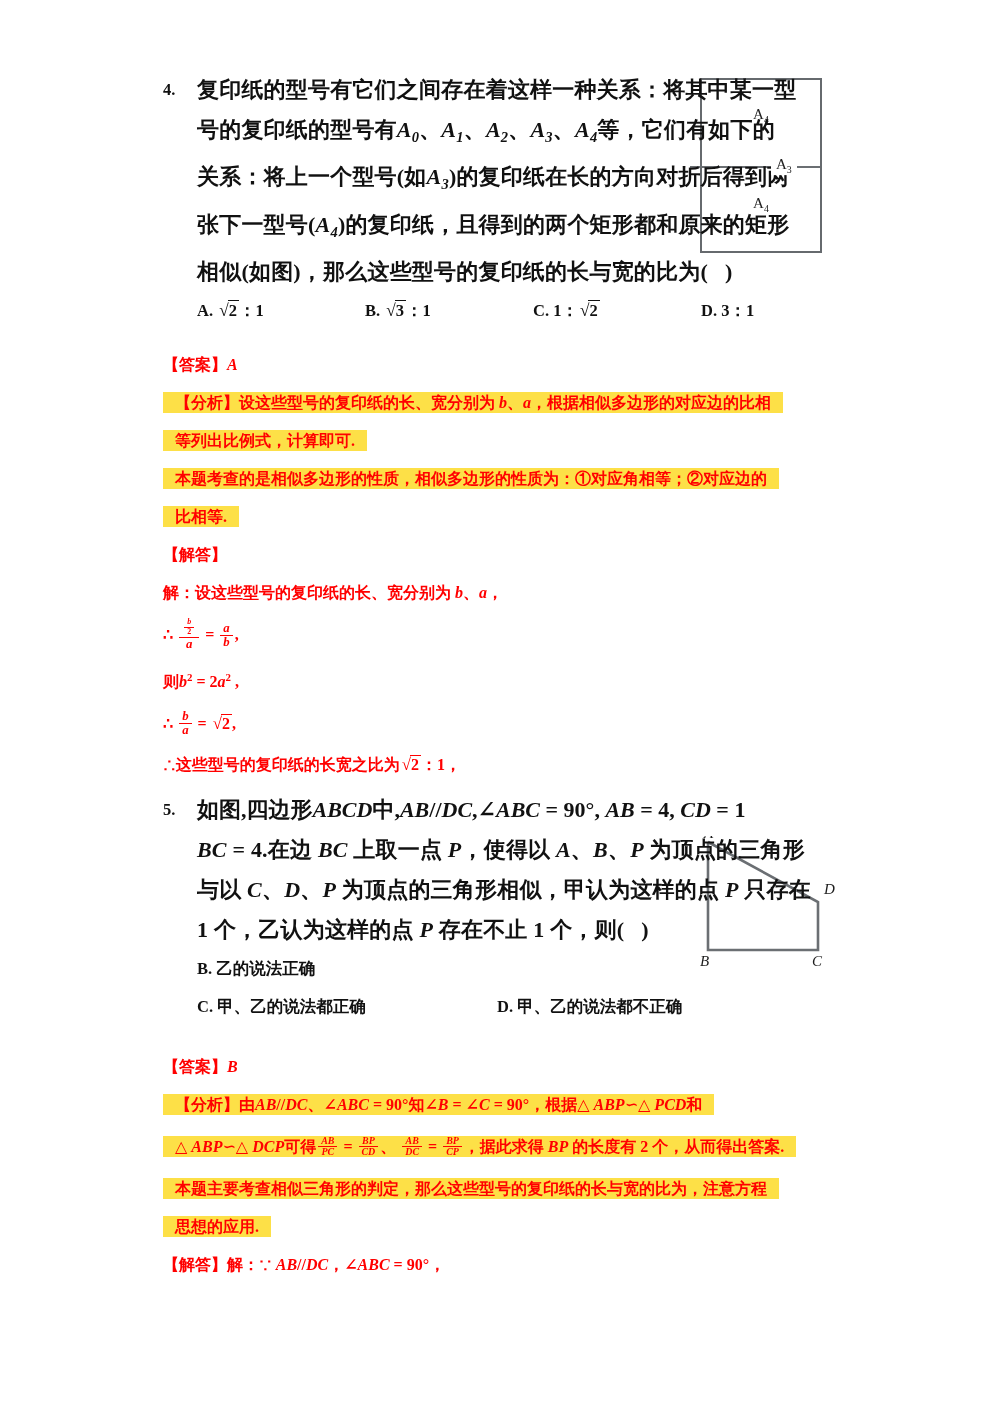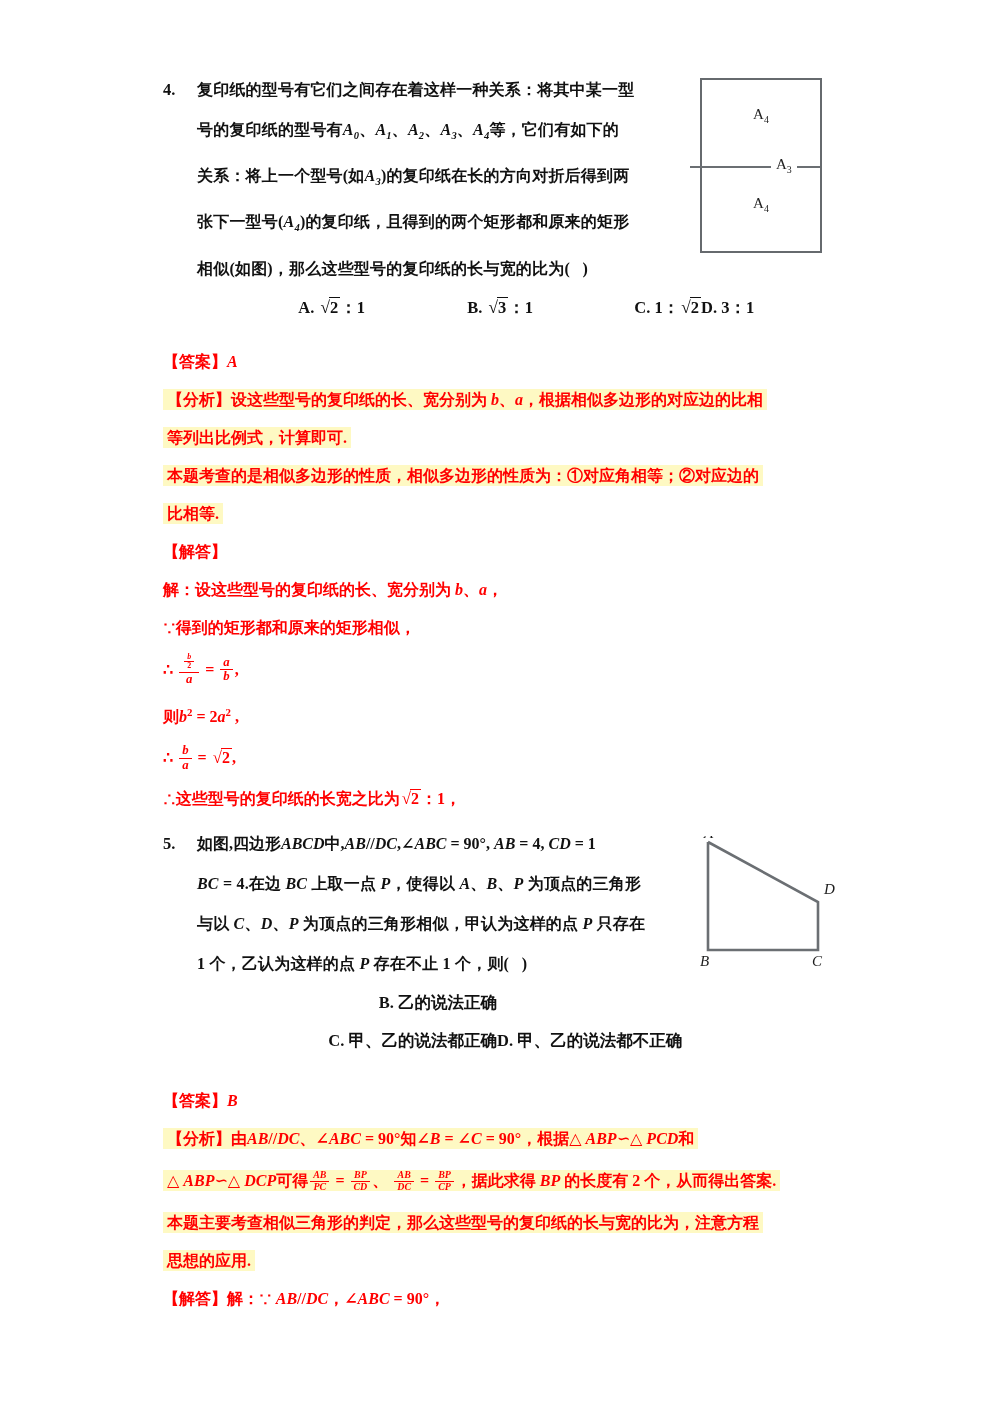--- a/index.html
+++ b/index.html
@@ -36,55 +36,55 @@
   }
   .q-num {
     width: 34px;
     flex: 0 0 34px;
     font-weight: bold;
     font-size: 16.5px;
     line-height: 40px;
   }
   .q-body { flex: 1 1 auto; }
   .q-line {
-    font-size: 16px;
+    font-size: 22px;
     font-weight: bold;
     line-height: 40px;
     letter-spacing: 0.2px;
     white-space: nowrap;
   }
   .q-line.narrow { letter-spacing: 0px; }
 
   .opts {
     display: flex;
     line-height: 38px;
     font-size: 16.5px;
     font-weight: bold;
   }
-  .opts .opt { white-space: nowrap; text-align: right; }
+  .opts .opt { white-space: nowrap; }
 
   
   .opts-4 .opt:nth-child(1) { width: 168px; }
   .opts-4 .opt:nth-child(2) { width: 168px; font-family: Liberation Serif, serif; }
   .opts-4 .opt:nth-child(3) { width: 168px; }
 
   
   .opts-2 .opt:nth-child(1) { width: 300px; }
 
   
   .ans-line {
     font-size: 16px;
     line-height: 38px;
     color: #ff0000;
     font-weight: bold;
     white-space: nowrap;
   }
   .ans-line .hl {
-    background: #fef9c3;
-    padding: 2px 4px;
+    background: #fde047;
+    padding: 2px 12px;
   }
   .tag { font-weight: bold; text-align: center; }
   .mi { font-style: italic; font-weight: bold; }
 
   
   .frac {
     display: inline-flex;
     flex-direction: column;
     vertical-align: middle;
     text-align: center;
@@ -229,21 +229,20 @@
         <span class="hl">本题考查的是相似多边形的性质，相似多边形的性质为：①对应角相等；②对应边的</span>
       </div>
       <div class="ans-line">
         <span class="hl">比相等.</span>
       </div>
 
       <div class="ans-line">
         <span class="tag">【解答】</span>
       </div>
       <div class="ans-line">解：设这些型号的复印纸的长、宽分别为&nbsp;<span class="mi">b</span>、<span class="mi">a</span>，</div>
-      <div class="ans-line">∵得到的矩形都和原来的矩形相似，</div>
       <div class="ans-line" style="line-height:46px">
         ∴&nbsp;<span class="frac">
             <span class="num"><span class="frac small">
                 <span class="num"><span class="mi">b</span></span>
                 <span class="den">2</span>
               </span></span>
             <span class="den"><span class="mi">a</span></span>
           </span>&nbsp;=&nbsp;<span class="frac">
             <span class="num"><span class="mi">a</span></span>
             <span class="den"><span class="mi">b</span></span>

